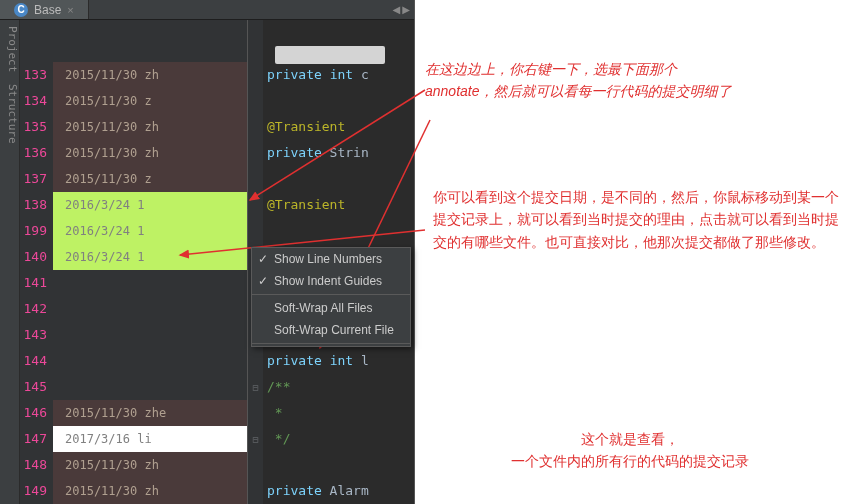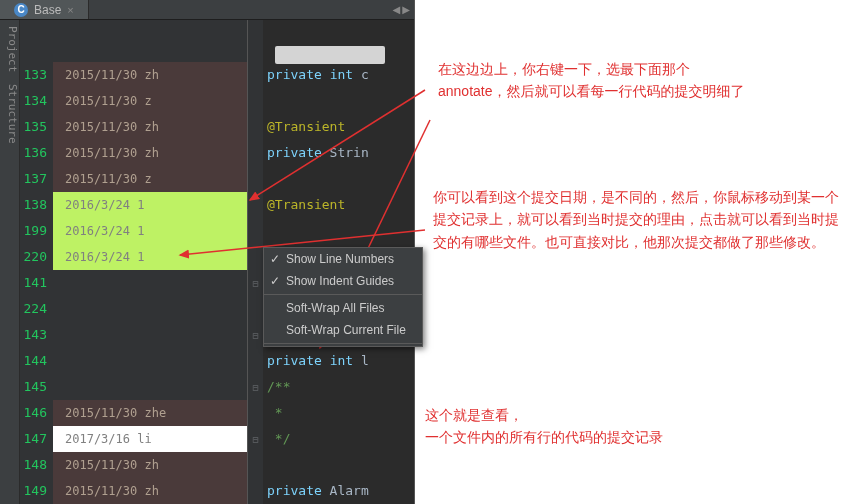--- a/index.html
+++ b/index.html
@@ -68,21 +68,21 @@
     writing-mode: vertical-rl;
     text-orientation: mixed;
     font-size: 11px;
     padding-top: 6px;
     display:flex;
     gap:12px;
   }
   .gutter {
     width: 33px;
     background: #313335;
-    color: #22c55e;
+    color: #ec4899;
     text-align: right;
     padding-right: 6px;
     padding-top: 42px;
   }
   .gutter .ln { height: 26px; line-height:26px; }
   .annotate-col {
     width: 195px;
     background: #313335;
     color: #808080;
     padding-top: 42px;
@@ -106,21 +106,21 @@
     overflow: hidden;
   }
   .code .cl { height:26px; line-height:26px; white-space: pre; padding-left:4px; }
   .kw { color: #7dd3fc; }
   .ann { color: #bbb529; text-align: right; }
   .cmt { color: #629755; }
   .cmtstar { color: #629755; }
   
   .ctxmenu {
     position: absolute;
-    left: 263px; top: 247px;
+    left: 251px; top: 247px;
     width: 160px;
     background: #3c3f41;
     border: 1px solid #5a5a5a;
     box-shadow: 2px 2px 6px rgba(0,0,0,.5);
     font-size: 12px;
     color: #ccc;
     z-index: 10;
   }
   .ctxmenu .mi {
     height: 22px; line-height:22px;
@@ -144,23 +144,23 @@
   }
   
   .notes {
     position:absolute;
     left:425px; top:0;
     width:420px;
     color:#e03030;
     font-size:14px;
     line-height:1.6;
   }
-  .note1 { position:absolute; left:13px; top:58px; width:410px; }
+  .note1 { position:absolute; left:0; top:58px; width:410px;font-style:italic; }
   .note2 { position:absolute; left:8px; top:186px; width:415px; }
-  .note3 { position:absolute; left:0; top:404px; width:410px; }
+  .note3 { position:absolute; left:0; top:428px; width:410px;text-align:center; }
   
   svg.arrows {
     position:absolute;
     left:0; top:0;
     width:850px; height:504px;
     pointer-events:none;
     z-index:5;
   }
 </style>
 </head>
@@ -184,23 +184,23 @@
       <span>Structure</span>
     </div>
     <div class="gutter" id="gutter">
         <div class="ln">133</div>
         <div class="ln">134</div>
         <div class="ln">135</div>
         <div class="ln">136</div>
         <div class="ln">137</div>
         <div class="ln">138</div>
         <div class="ln">199</div>
-        <div class="ln">220</div>
+        <div class="ln">140</div>
         <div class="ln">141</div>
-        <div class="ln">224</div>
+        <div class="ln">142</div>
         <div class="ln">143</div>
         <div class="ln">144</div>
         <div class="ln">145</div>
         <div class="ln">146</div>
         <div class="ln">147</div>
         <div class="ln">148</div>
         <div class="ln">149</div>
       </div>
     <div class="annotate-col" id="annotcol">
         <div class="ar hl1">2015/11/30 zh</div>

